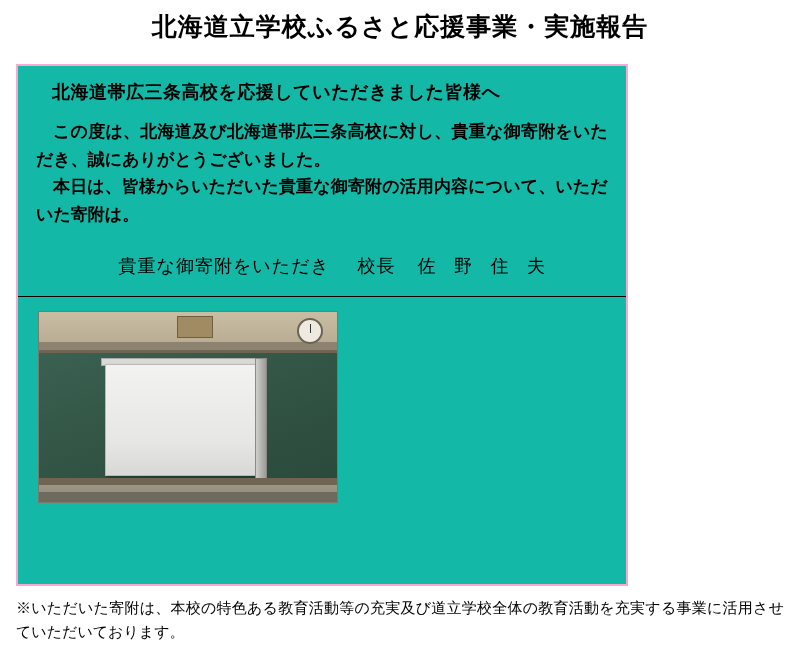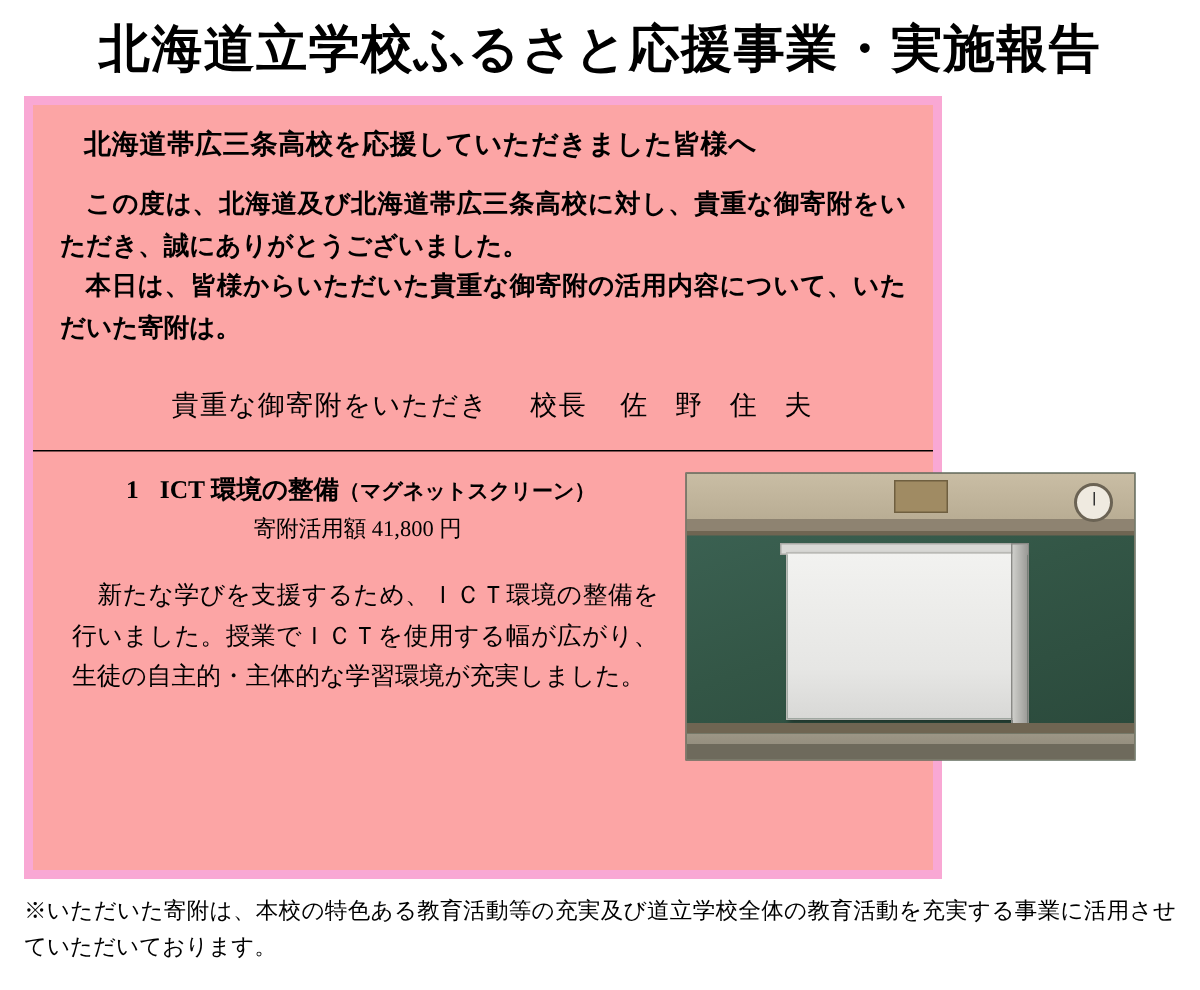--- a/index.html
+++ b/index.html
@@ -18,38 +18,38 @@
   .page {
     width: 800px;
     height: 660px;
     position: relative;
     box-sizing: border-box;
   }
 
   
   .doc-title {
     text-align: center;
-    font-size: 34px;
+    font-size: 25px;
     font-weight: bold;
     letter-spacing: 1px;
     padding-top: 10px;
     padding-bottom: 8px;
     font-family: Liberation Sans, sans-serif;
   }
 
   
   .frame {
     position: absolute;
     left: 16px;
     top: 64px;
     width: 612px;
     height: 522px;
-    border: 6px solid #f9a8d4;
-    box-sizing: border-box;
-    background: #fca5a5;
+    border: 2px solid #f9a8d4;
+    box-sizing: border-box;
+    background: #14b8a6;
   }
 
   
   .greeting {
     padding: 14px 18px 8px 18px;
   }
   .greeting-heading {
     font-size: 18px;
     font-weight: bold;
     letter-spacing: 0.5px;
@@ -244,27 +244,20 @@
         <span>校長</span>
         &nbsp;&nbsp;
         <span class="spaced">佐 野 住 夫</span>
       </div>
     </div>
 
     <hr class="divider">
 
     <div class="item">
 
-      <div class="item-text">
-        <div class="item-title">
-          <span class="num">1</span><span>ICT 環境の整備</span><span class="paren">（マグネットスクリーン）</span>
-        </div>
-        <div class="item-amount">寄附活用額 41,800 円</div>
-        <div class="item-desc">新たな学びを支援するため、ＩＣＴ環境の整備を行いました。授業でＩＣＴを使用する幅が広がり、生徒の自主的・主体的な学習環境が充実しました。</div>
-      </div>
 
       <div class="photo-wrap">
         <div class="photo">
           <div class="ph-wall"></div>
           <div class="ph-wall2"></div>
           <div class="ph-speaker"></div>
           <div class="ph-clock"></div>
           <div class="ph-board"></div>
           <div class="ph-board-frame"></div>
           <div class="ph-screen-top"></div>

